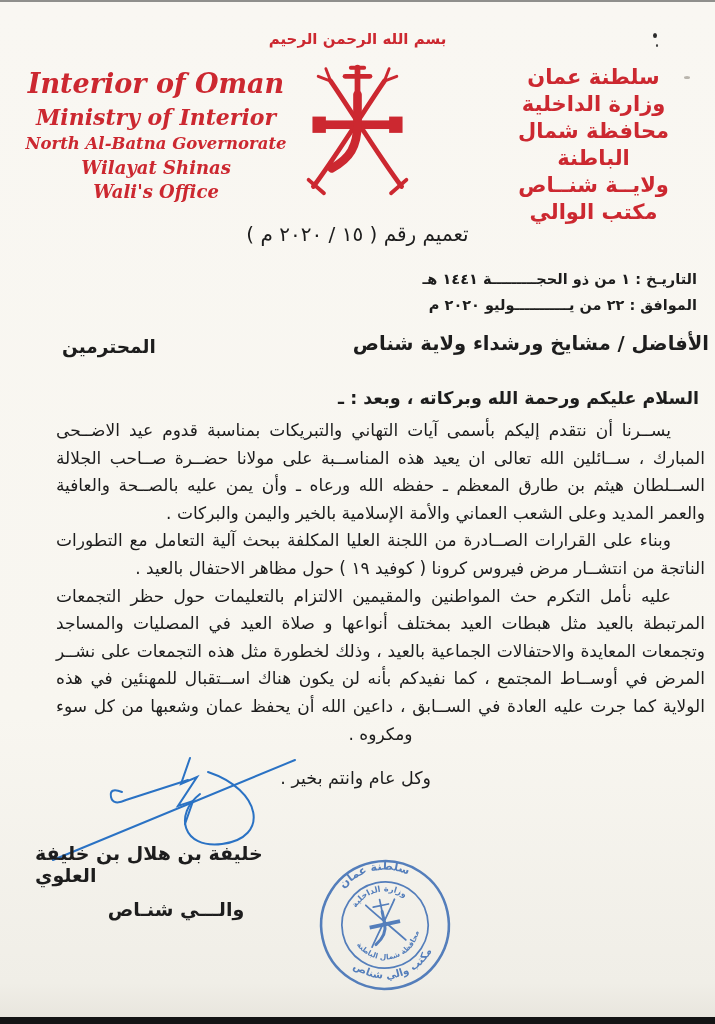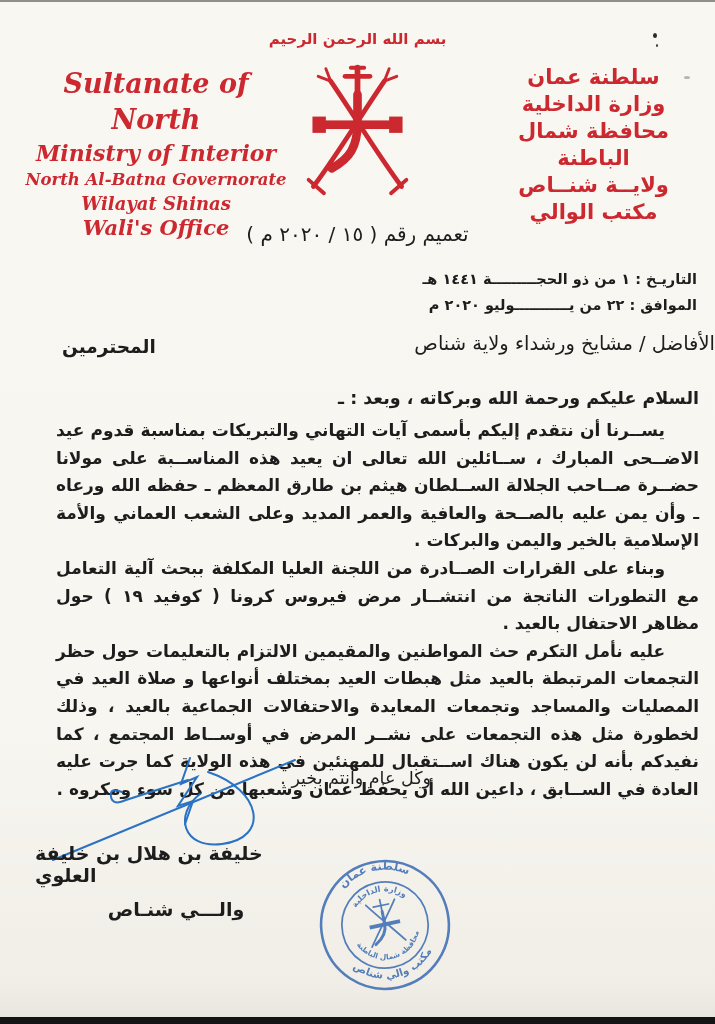--- a/index.html
+++ b/index.html
@@ -13,21 +13,21 @@
 
   
   .en-block{
     position:absolute;left:20px;top:66px;width:272px;text-align:center;
     color:#cc2830;font-family:"DejaVu Serif",serif;font-style:italic;font-weight:bold;
   }
   .en1{font-size:27px;line-height:36px;}
   .en2{font-size:22px;line-height:30px;}
   .en3{font-size:16.5px;line-height:24px;}
   .en4{font-size:18px;line-height:24px;}
-  .en5{font-size:21px;line-height:24px;}
+  .en5{font-size:18px;line-height:24px;}
 
   .bismillah{
     position:absolute;left:255px;top:30px;width:205px;text-align:center;
     color:#cc2830;font-size:15px;font-weight:bold;direction:rtl;
   }
   .emblem-svg{position:absolute;left:300px;top:60px;}
 
   .ar-block{
     position:absolute;right:14px;top:64px;width:215px;text-align:center;direction:rtl;
     color:#cc2830;font-size:21px;font-weight:bold;line-height:27px;
@@ -37,28 +37,28 @@
          box-shadow:2px 10px 0 -1px #3c3c3c;}
   .mark2{position:absolute;left:684px;top:76px;width:6px;height:3px;background:#b9b5ad;border-radius:50%;}
 
   
   .subject{position:absolute;top:222px;left:0;width:100%;text-align:center;
            font-size:20px;font-weight:normal;direction:rtl;}
   .dates{position:absolute;top:266px;right:18px;text-align:right;direction:rtl;
          font-size:14.5px;font-weight:bold;line-height:26px;}
 
   
-  .to-line{position:absolute;top:332px;right:0;font-size:19.5px;font-weight:normal;direction:rtl;}
+  .to-line{position:absolute;top:332px;right:6px;font-size:19.5px;font-weight:bold;direction:rtl;}
   .honorific{position:absolute;top:336px;left:62px;font-size:18.5px;font-weight:bold;direction:rtl;}
   .greeting{position:absolute;top:388px;right:16px;font-size:17.5px;font-weight:bold;direction:rtl;}
 
   
   .body-text{
-    position:absolute;top:417px;right:16px;left:56px;direction:rtl;
-    text-align:justify;font-size:17px;font-weight:bold;line-height:27.6px;
+    position:absolute;top:417px;right:10px;left:56px;direction:rtl;
+    text-align:justify;font-size:17px;font-weight:normal;line-height:27.6px;
   }
   .body-text p{margin:0;text-indent:34px;}
   .body-text p.center-last{text-align-last:center;}
 
   .closing{position:absolute;top:768px;right:284px;font-size:17.5px;font-weight:normal;direction:rtl;margin-left:29px;}
 
   
   .sig-svg{position:absolute;left:50px;top:750px;}
   .sig-name{position:absolute;left:35px;top:842px;width:282px;text-align:left;
             font-size:19px;font-weight:bold;direction:rtl;}
@@ -67,21 +67,21 @@
   .stamp-wrap{position:absolute;left:314px;top:856px;width:142px;height:138px;
               transform:rotate(-12deg);opacity:.88;}
 </style>
 </head>
 <body>
 
 <div class="page">
   <div class="top-line"></div>
 
   <div class="en-block">
-    <div class="en1">Sultanate of North</div>
+    <div class="en1">Interior of Oman</div>
     <div class="en2">Ministry of Interior</div>
     <div class="en3">North Al-Batna Governorate</div>
     <div class="en4">Wilayat Shinas</div>
     <div class="en5">Wali's Office</div>
   </div>
 
   <div class="bismillah">بسم الله الرحمن الرحيم</div>
 
   <svg class="emblem-svg" width="115" height="140" viewBox="0 0 120 146">
     <g stroke="#cc2830" fill="none" stroke-linecap="round">

